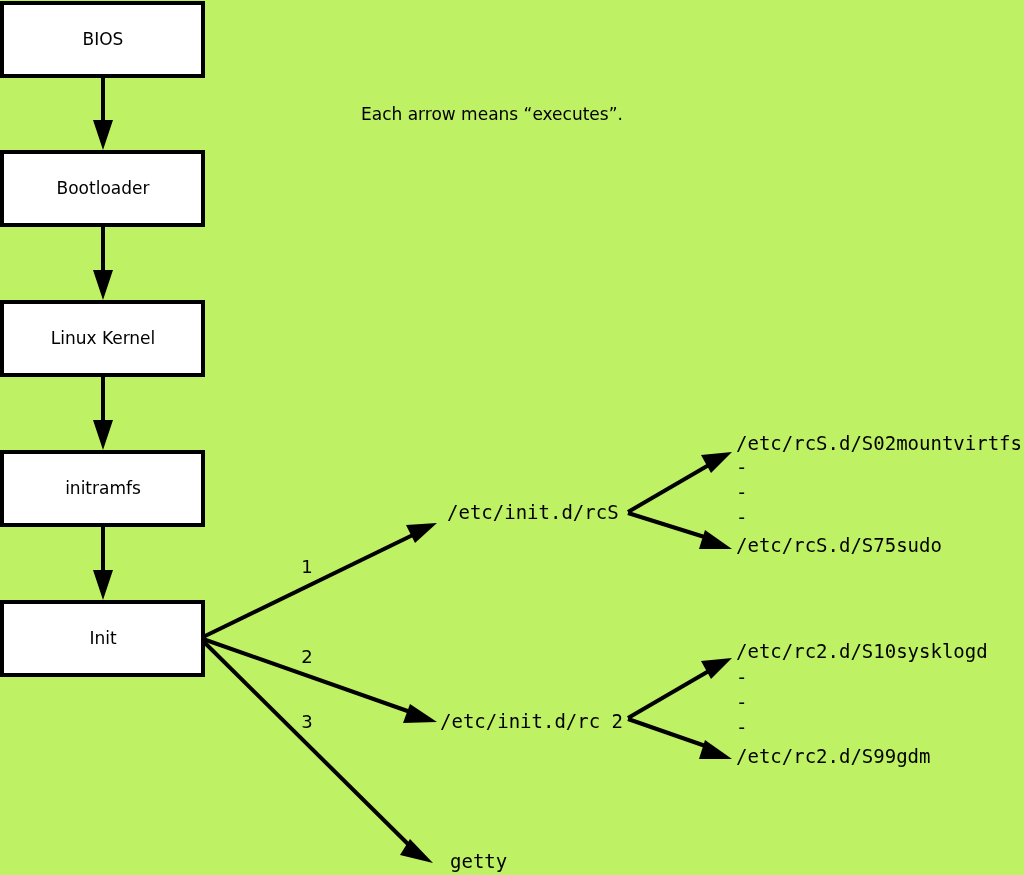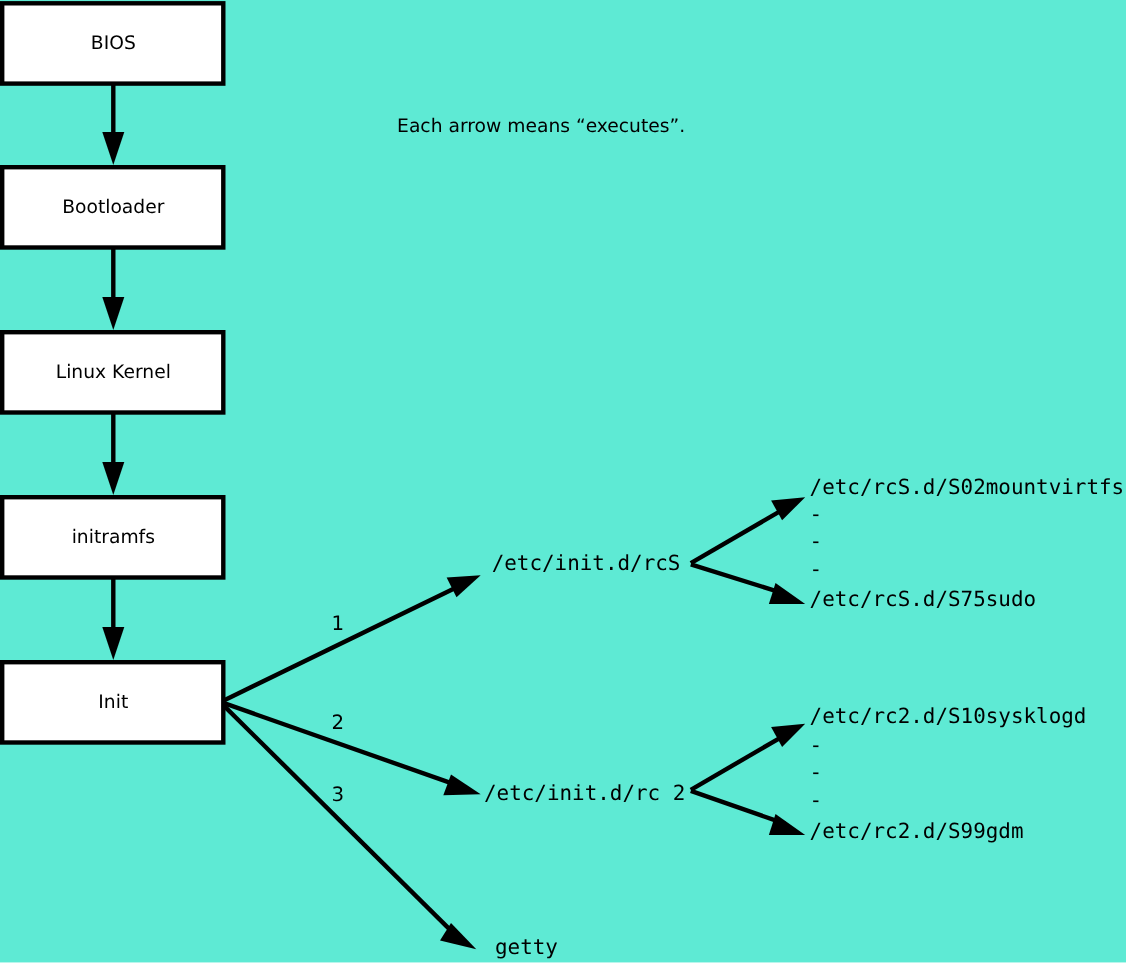--- a/index.html
+++ b/index.html
@@ -4,21 +4,21 @@
 <style>
   html, body {
     margin: 0;
     padding: 0;
     background: #ffffff;
   }
   #canvas {
     position: relative;
     width: 1024px;
     height: 875px;
-    background: #5eead4;
+    background: #bef264;
     overflow: hidden;
     font-family: "Liberation Sans", sans-serif;
   }
   svg.layer {
     position: absolute;
     top: 0;
     left: 0;
     width: 1024px;
     height: 875px;
   }

